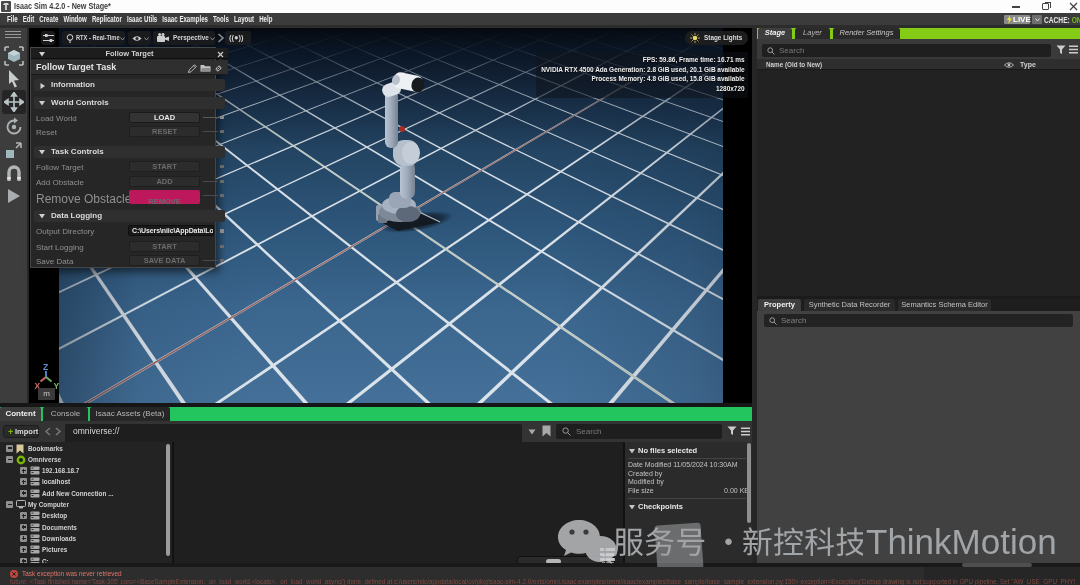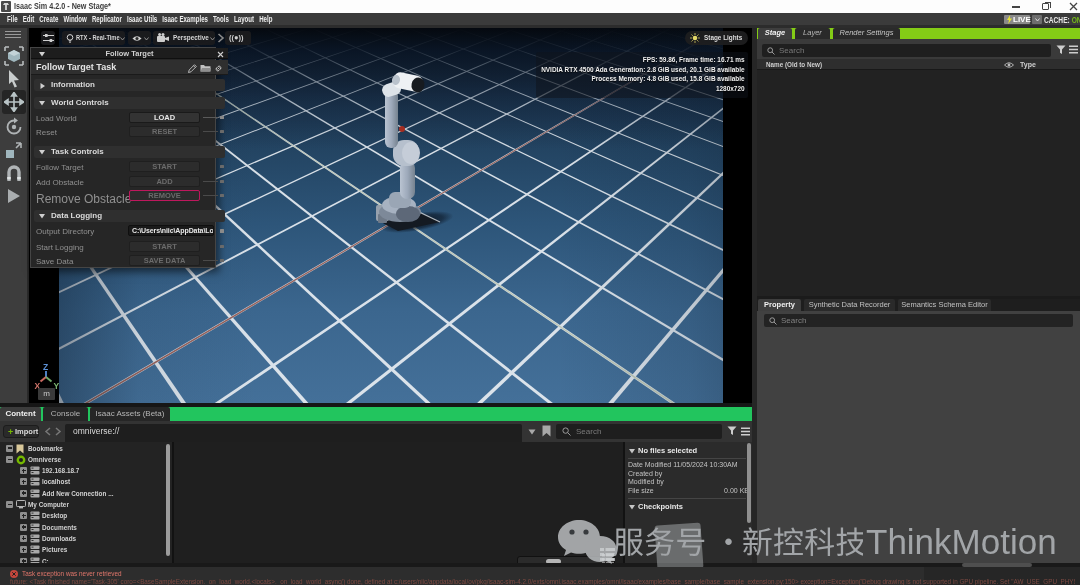--- a/index.html
+++ b/index.html
@@ -488,21 +488,21 @@
     <div style="position:absolute;left:17px;top:0;font-size:8px;font-weight:bold;color:#dadada;line-height:12px;">Task Controls</div>
   </div>
   <div class="abs" style="left:5px;top:115px;font-size:8px;color:#909090;">Follow Target</div>
   <div class="abs" style="left:98px;top:113px;width:71px;height:10.5px;background:#2c2c2c;border:1px solid #1f1f1f;border-radius:2px;text-align:center;font-size:7.5px;font-weight:bold;color:#6b6b6b;line-height:10px;">START</div>
   <div class="abs" style="left:189px;top:116.5px;width:3.5px;height:3.5px;background:#6a6a6a;border-radius:0.5px;"></div>
   <div class="abs" style="left:5px;top:130px;font-size:8px;color:#909090;">Add Obstacle</div>
   <div class="abs" style="left:98px;top:128px;width:71px;height:10.5px;background:#2c2c2c;border:1px solid #1f1f1f;border-radius:2px;text-align:center;font-size:7.5px;font-weight:bold;color:#6b6b6b;line-height:10px;">ADD</div>
   <div class="abs" style="left:172px;top:133px;width:15px;height:1px;background:#4a4a4a;"></div>
   <div class="abs" style="left:189px;top:131.5px;width:3.5px;height:3.5px;background:#6a6a6a;border-radius:0.5px;"></div>
   <div class="abs" style="left:5px;top:144px;font-size:12px;color:#909090;">Remove Obstacle</div>
-  <div class="abs" style="left:98px;top:142px;width:71px;height:10.5px;background:#2c2c2c;border:1px solid #be185d;border-radius:2px;text-align:center;font-size:7.5px;font-weight:bold;color:#6b6b6b;line-height:10px;">REMOVE</div>
+  <div class="abs" style="left:98px;top:142px;width:71px;height:10.5px;background:#2c2c2c;border:7px solid #be185d;border-radius:2px;text-align:center;font-size:7.5px;font-weight:bold;color:#6b6b6b;line-height:10px;">REMOVE</div>
   <div class="abs" style="left:172px;top:147px;width:15px;height:1px;background:#4a4a4a;"></div>
   <div class="abs" style="left:189px;top:145.5px;width:3.5px;height:3.5px;background:#6a6a6a;border-radius:0.5px;"></div>
 
   <div class="abs" style="left:3px;top:162px;width:191px;height:12px;background:#2f2f2f;border-radius:2px;">
     <svg class="abs" style="left:5px;top:4px;" width="6" height="5" viewBox="0 0 6 5">
           <path d="M0 0 L6 0 L3 4.5 Z" fill="#cfcfcf"></path>
         </svg>
     <div style="position:absolute;left:17px;top:0;font-size:8px;font-weight:bold;color:#dadada;line-height:12px;">Data Logging</div>
   </div>
   <div class="abs" style="left:5px;top:179px;font-size:8px;color:#909090;">Output Directory</div>

